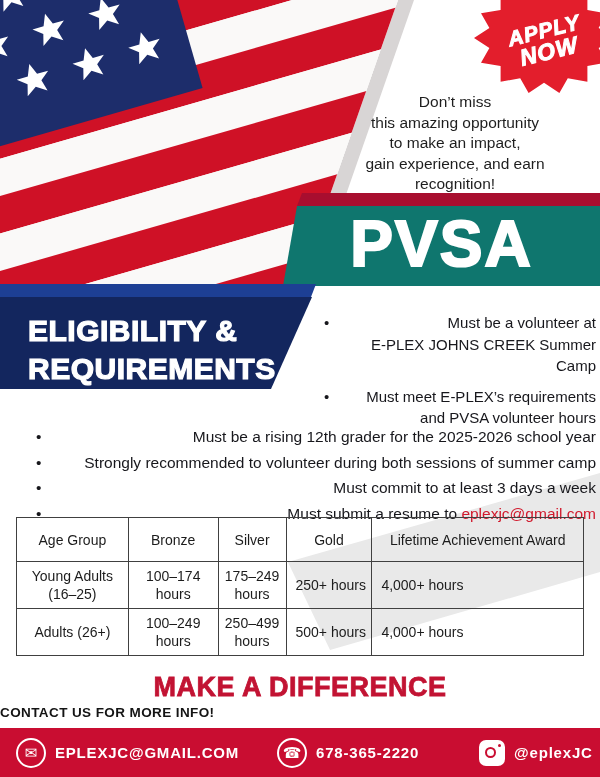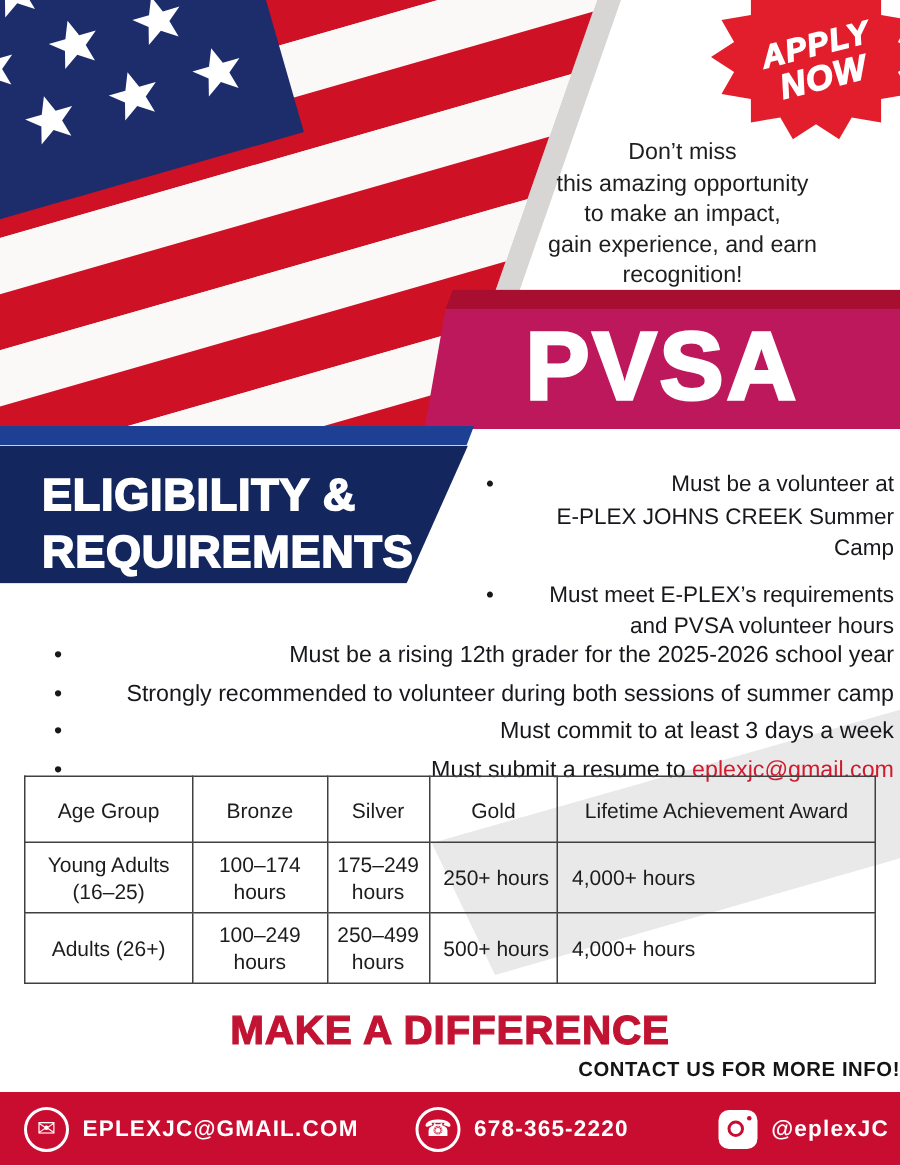--- a/index.html
+++ b/index.html
@@ -38,21 +38,21 @@
     margin-top:32px;
   }
 
   
   .ribbon-top {
     position:absolute; left:297px; top:193px; width:303px; height:13px;
     background:#a80e2f; clip-path: polygon(5px 0, 100% 0, 100% 100%, 0 100%);
   }
   .ribbon-main {
     position:absolute; left:283px; top:206px; width:317px; height:80px;
-    background:#be185d; clip-path: polygon(14px 0, 100% 0, 100% 100%, 0 100%);
+    background:#0f766e; clip-path: polygon(14px 0, 100% 0, 100% 100%, 0 100%);
     display:flex; align-items:center; justify-content:center;
   }
   .pvsa-title {
     color:#fff; font-size:64px; font-weight:bold; letter-spacing:2px;
     -webkit-text-stroke:2.2px #fff; padding-bottom:4px;
   }
 
   
   .elig-strip {
     position:absolute; left:0; top:284px; width:316px; height:13px;
@@ -111,21 +111,21 @@
   .hours-table .c4 { width:212px; }
   .hours-table td.left { text-align:left; padding-left:9px; }
 
   
   .cta-heading {
     position:absolute; left:0; top:672px; width:600px; text-align:center;
     color:#c21333; font-size:27px; font-weight:bold;
     -webkit-text-stroke:0.8px #c21333; letter-spacing:0.5px;
   }
   .cta-sub {
-    position:absolute; left:0; top:705px; width:600px; text-align:right;
+    position:absolute; left:0; top:705px; width:600px; text-align:left;
     color:#141414; font-size:13.5px; font-weight:bold; letter-spacing:0.4px;
   }
 
   
   .footer {
     position:absolute; left:0; top:728px; width:600px; height:49px;
     background:#c90d31; display:flex; align-items:center; z-index:3;
   }
   .f-item { display:flex; align-items:center; color:#fff; }
   .f-label {

